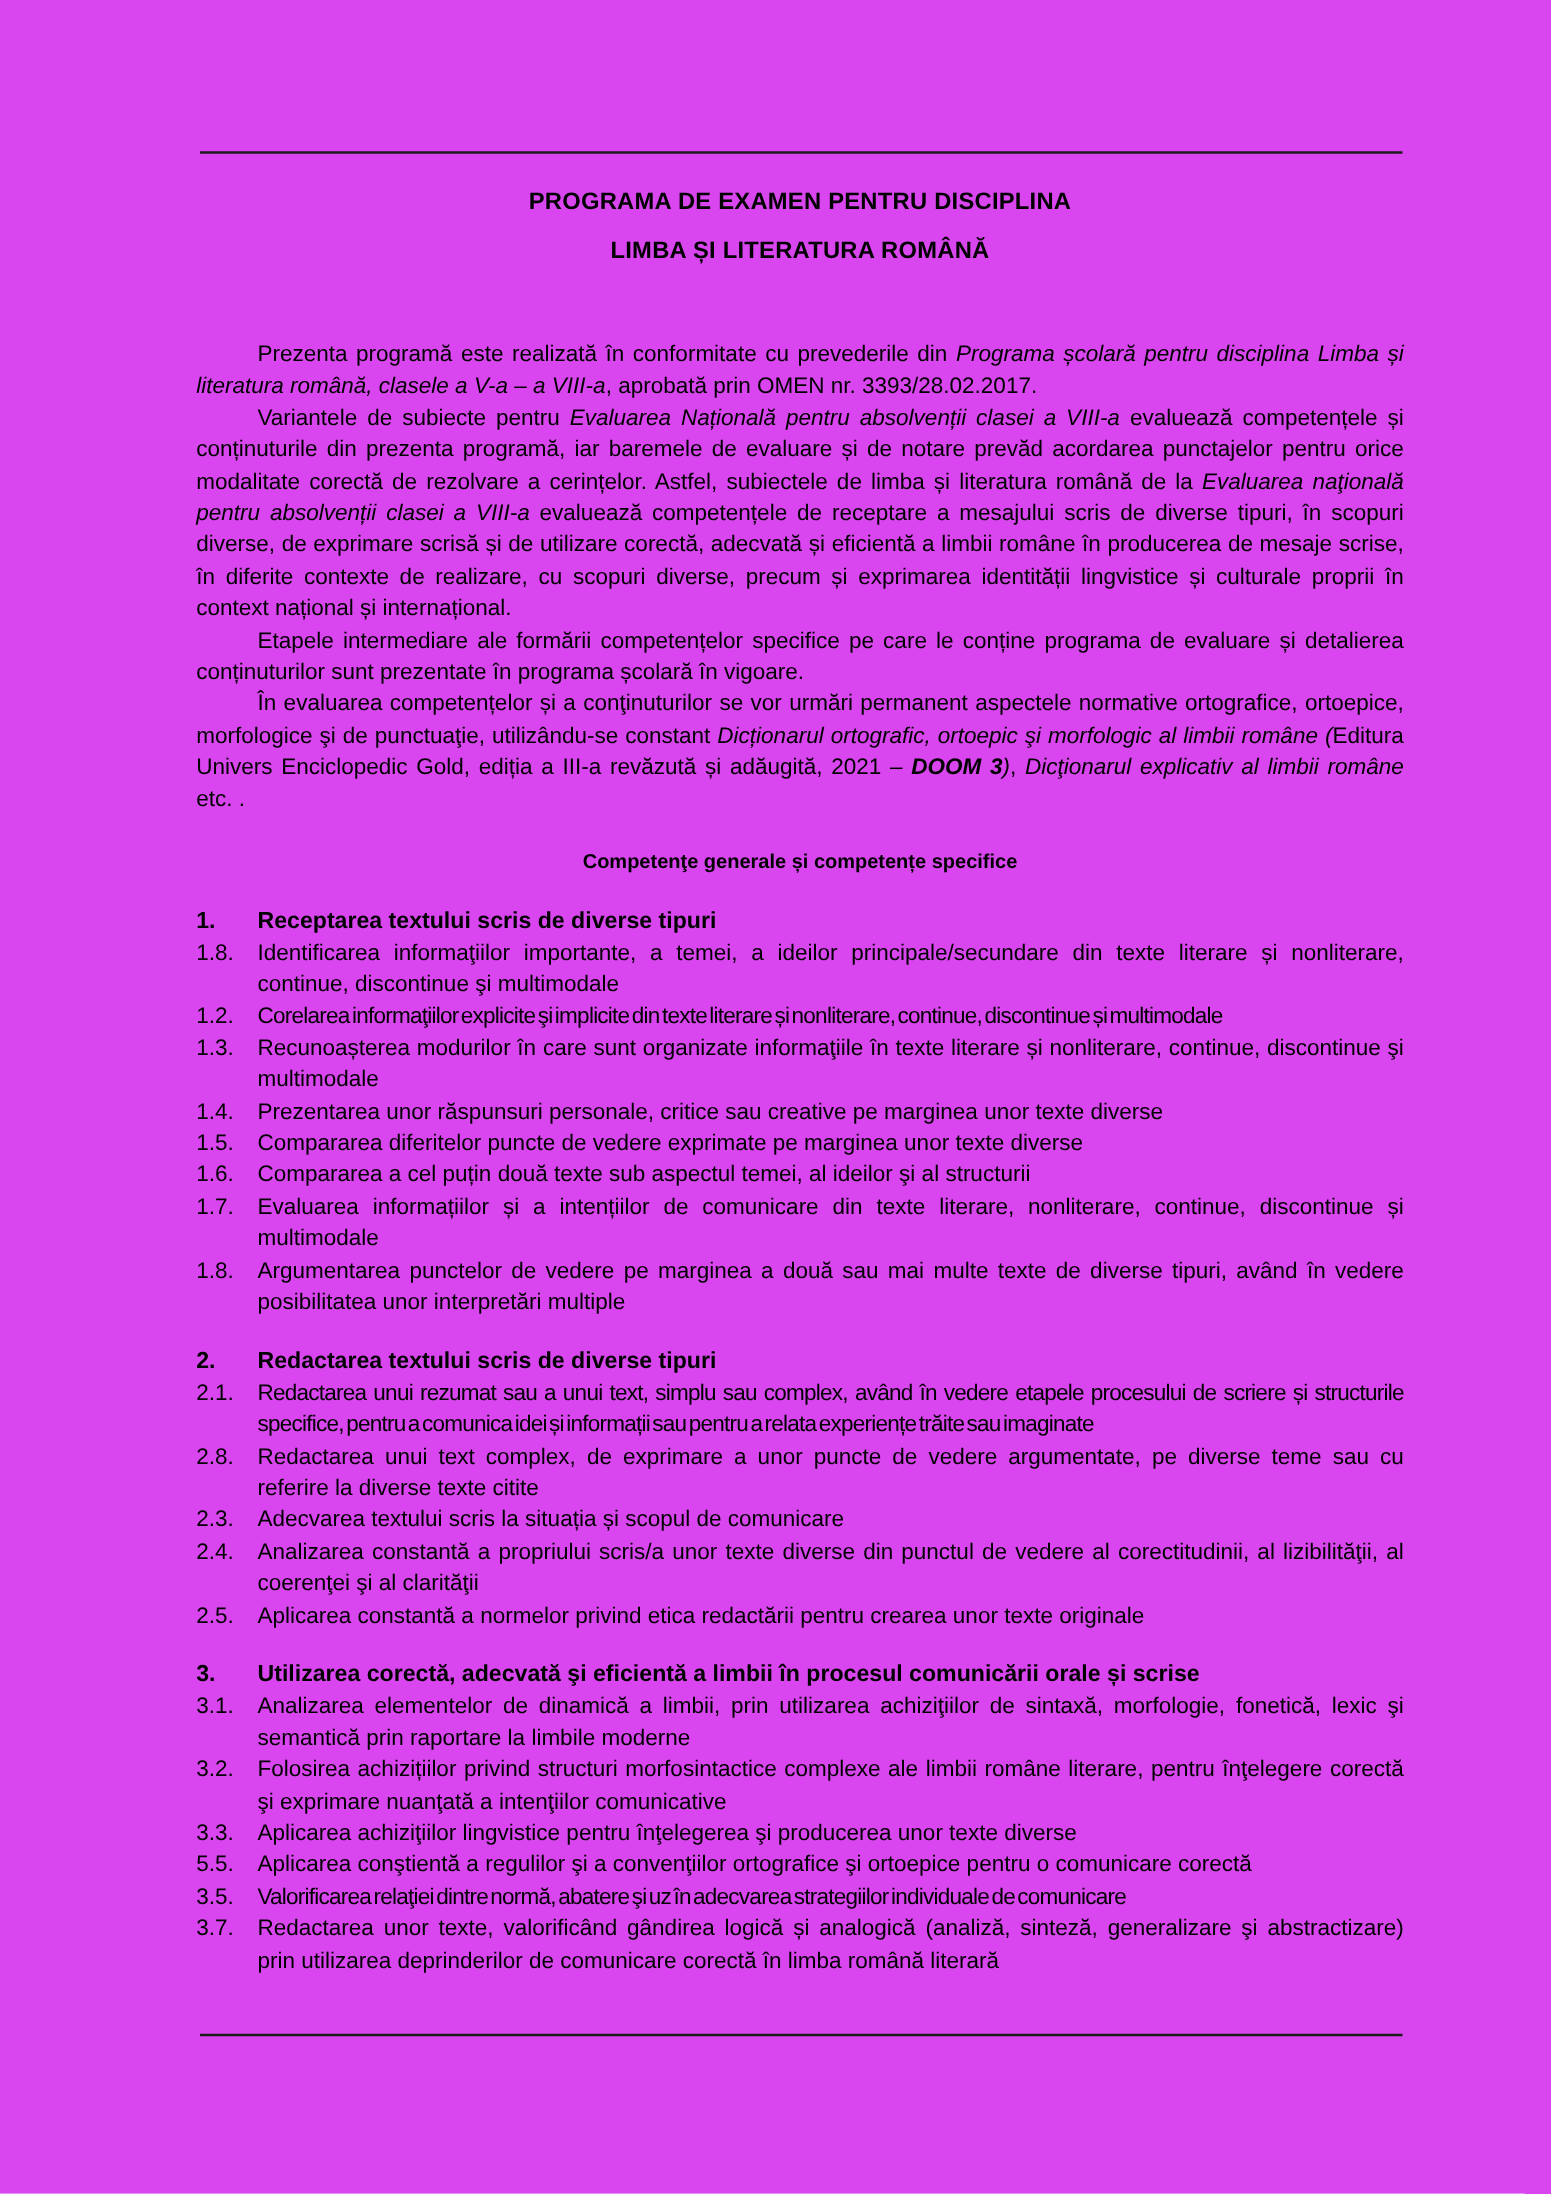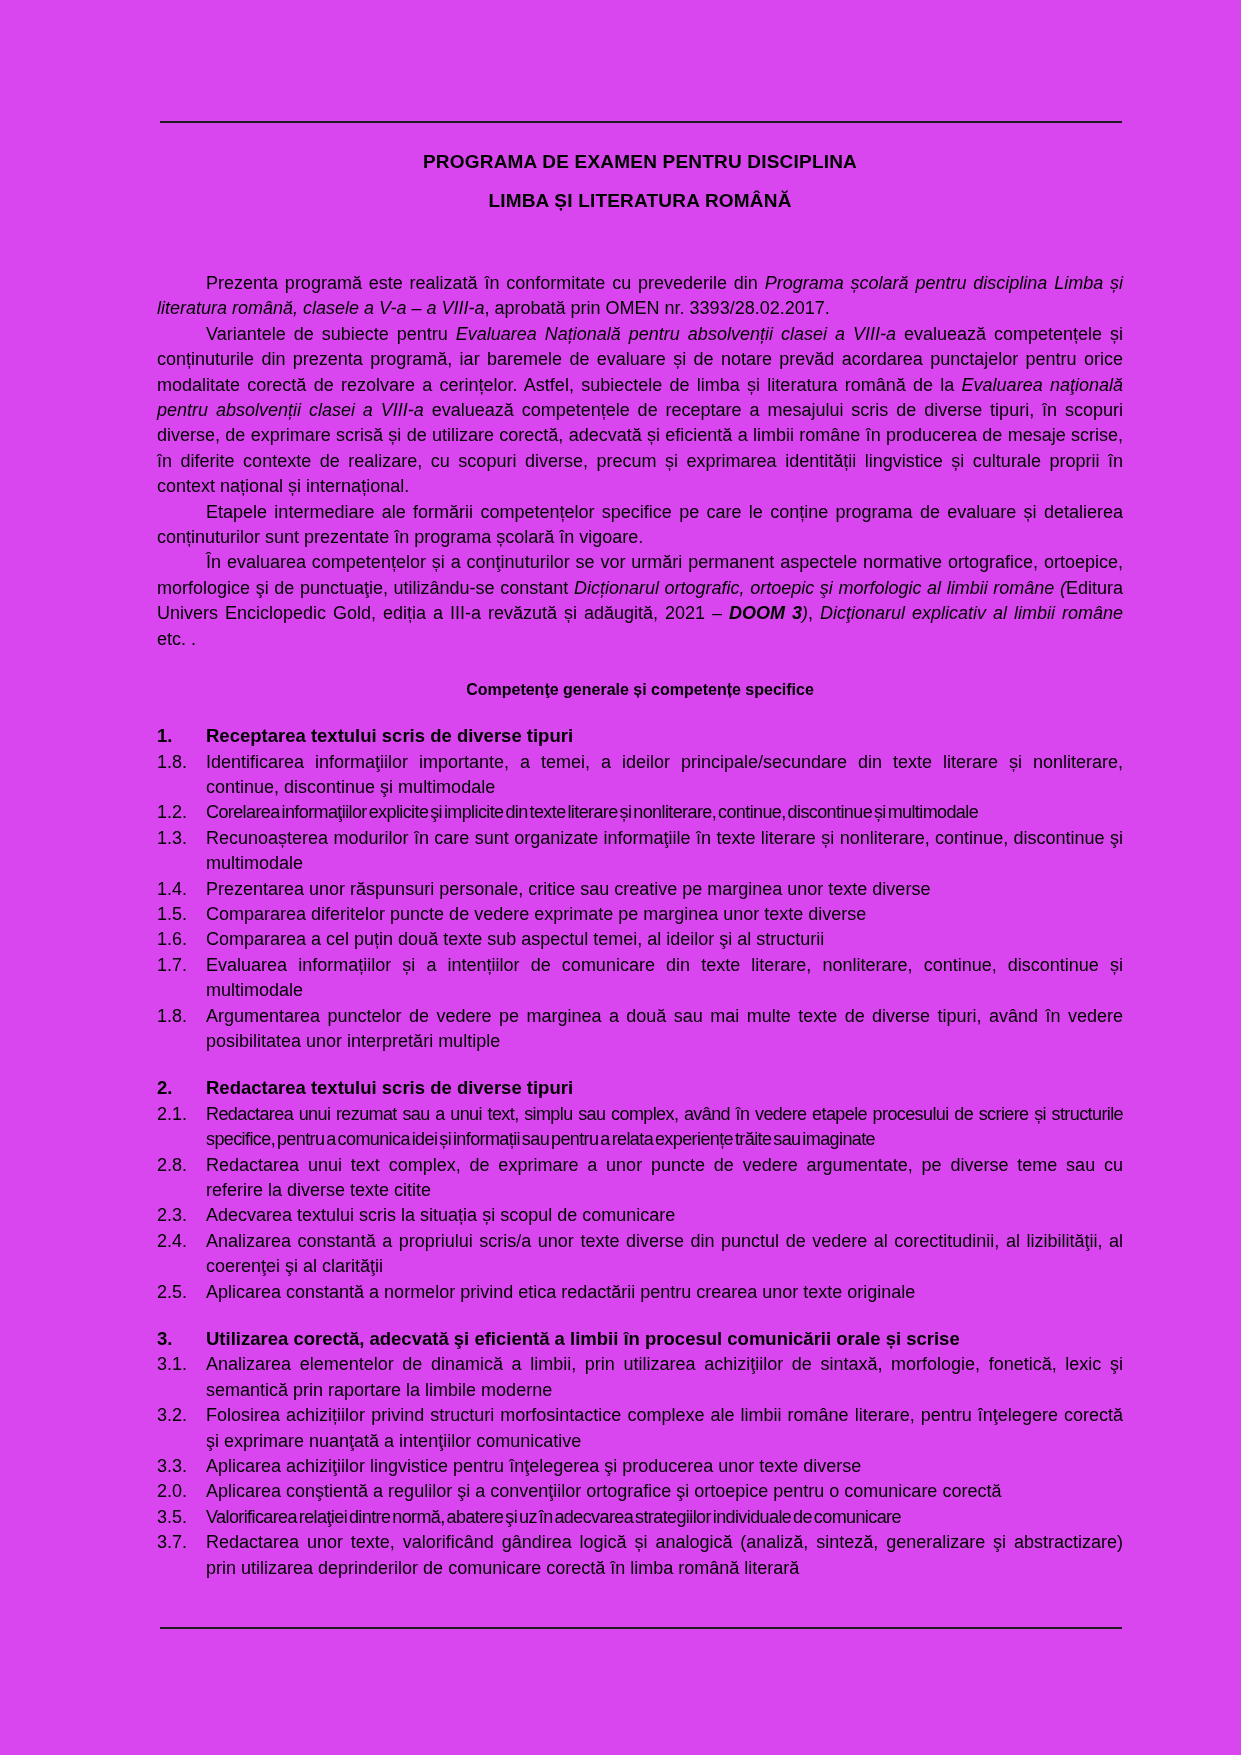--- a/index.html
+++ b/index.html
@@ -182,21 +182,21 @@
           </div>
           <div class="item">
             <span class="item-num">3.2.</span>
             <span class="item-text">Folosirea achizițiilor privind structuri morfosintactice complexe ale limbii române literare, pentru înţelegere corectă şi exprimare nuanţată a intenţiilor comunicative</span>
           </div>
           <div class="item">
             <span class="item-num">3.3.</span>
             <span class="item-text">Aplicarea achiziţiilor lingvistice pentru înţelegerea şi producerea unor texte diverse</span>
           </div>
           <div class="item">
-            <span class="item-num">2.0.</span>
+            <span class="item-num">5.5.</span>
             <span class="item-text">Aplicarea conştientă a regulilor şi a convenţiilor ortografice şi ortoepice pentru o comunicare corectă</span>
           </div>
           <div class="item condensed">
             <span class="item-num">3.5.</span>
             <span class="item-text">Valorificarea relaţiei dintre normă, abatere şi uz în adecvarea strategiilor individuale de comunicare</span>
           </div>
           <div class="item">
             <span class="item-num">3.7.</span>
             <span class="item-text">Redactarea unor texte, valorificând gândirea logică și analogică (analiză, sinteză, generalizare şi abstractizare) prin utilizarea deprinderilor de comunicare corectă în limba română literară</span>
           </div>

